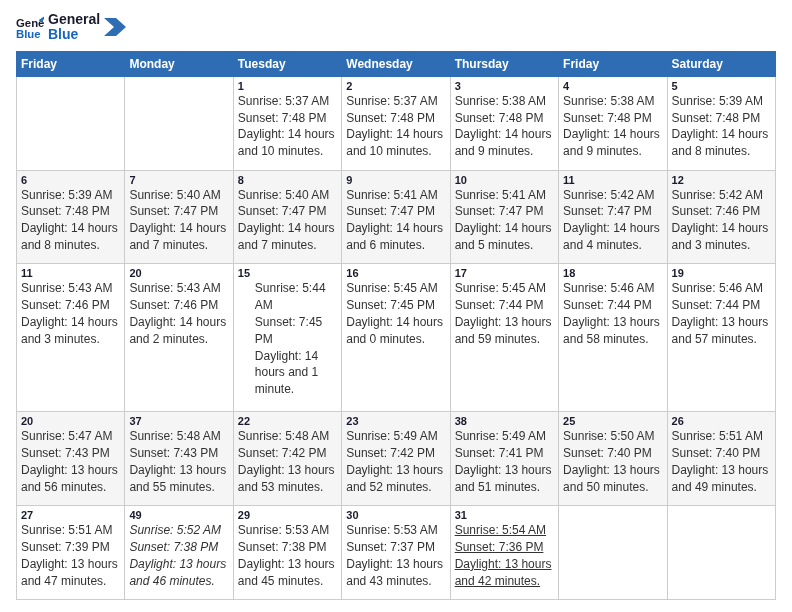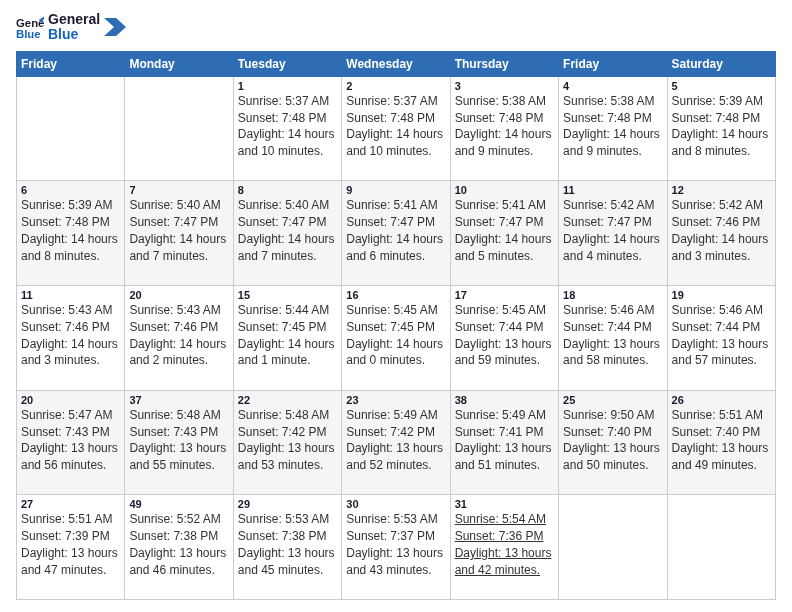--- a/index.html
+++ b/index.html
@@ -213,21 +213,21 @@
 Daylight: 14 hours and 3 minutes.</div>
           </td>
           <td>
             <span class="day-number">20</span>
             <div class="day-info" style="white-space: pre-line;">Sunrise: 5:43 AM
 Sunset: 7:46 PM
 Daylight: 14 hours and 2 minutes.</div>
           </td>
           <td>
             <span class="day-number">15</span>
-            <div class="day-info" style="white-space: pre-line;">Sunrise: 5:44 AM
+            <div class="day-info" style="white-space: pre-line; margin-left: 17px;">Sunrise: 5:44 AM
 Sunset: 7:45 PM
 Daylight: 14 hours and 1 minute.</div>
           </td>
           <td>
             <span class="day-number">16</span>
             <div class="day-info" style="white-space: pre-line;">Sunrise: 5:45 AM
 Sunset: 7:45 PM
 Daylight: 14 hours and 0 minutes.</div>
           </td>
           <td>
@@ -275,41 +275,41 @@
 Daylight: 13 hours and 52 minutes.</div>
           </td>
           <td>
             <span class="day-number">38</span>
             <div class="day-info" style="white-space: pre-line;">Sunrise: 5:49 AM
 Sunset: 7:41 PM
 Daylight: 13 hours and 51 minutes.</div>
           </td>
           <td>
             <span class="day-number">25</span>
-            <div class="day-info" style="white-space: pre-line;">Sunrise: 9:50 AM
+            <div class="day-info" style="white-space: pre-line;">Sunrise: 5:50 AM
 Sunset: 7:40 PM
 Daylight: 13 hours and 50 minutes.</div>
           </td>
           <td>
             <span class="day-number">26</span>
             <div class="day-info" style="white-space: pre-line;">Sunrise: 5:51 AM
 Sunset: 7:40 PM
 Daylight: 13 hours and 49 minutes.</div>
           </td>
         </tr>
         <tr>
           <td>
             <span class="day-number">27</span>
             <div class="day-info" style="white-space: pre-line;">Sunrise: 5:51 AM
 Sunset: 7:39 PM
 Daylight: 13 hours and 47 minutes.</div>
           </td>
           <td>
             <span class="day-number">49</span>
-            <div class="day-info" style="white-space: pre-line;">Sunrise: 5:52 AM
+            <div class="day-info" style="white-space: pre-line; font-style: italic;">Sunrise: 5:52 AM
 Sunset: 7:38 PM
 Daylight: 13 hours and 46 minutes.</div>
           </td>
           <td>
             <span class="day-number">29</span>
             <div class="day-info" style="white-space: pre-line;">Sunrise: 5:53 AM
 Sunset: 7:38 PM
 Daylight: 13 hours and 45 minutes.</div>
           </td>
           <td>

